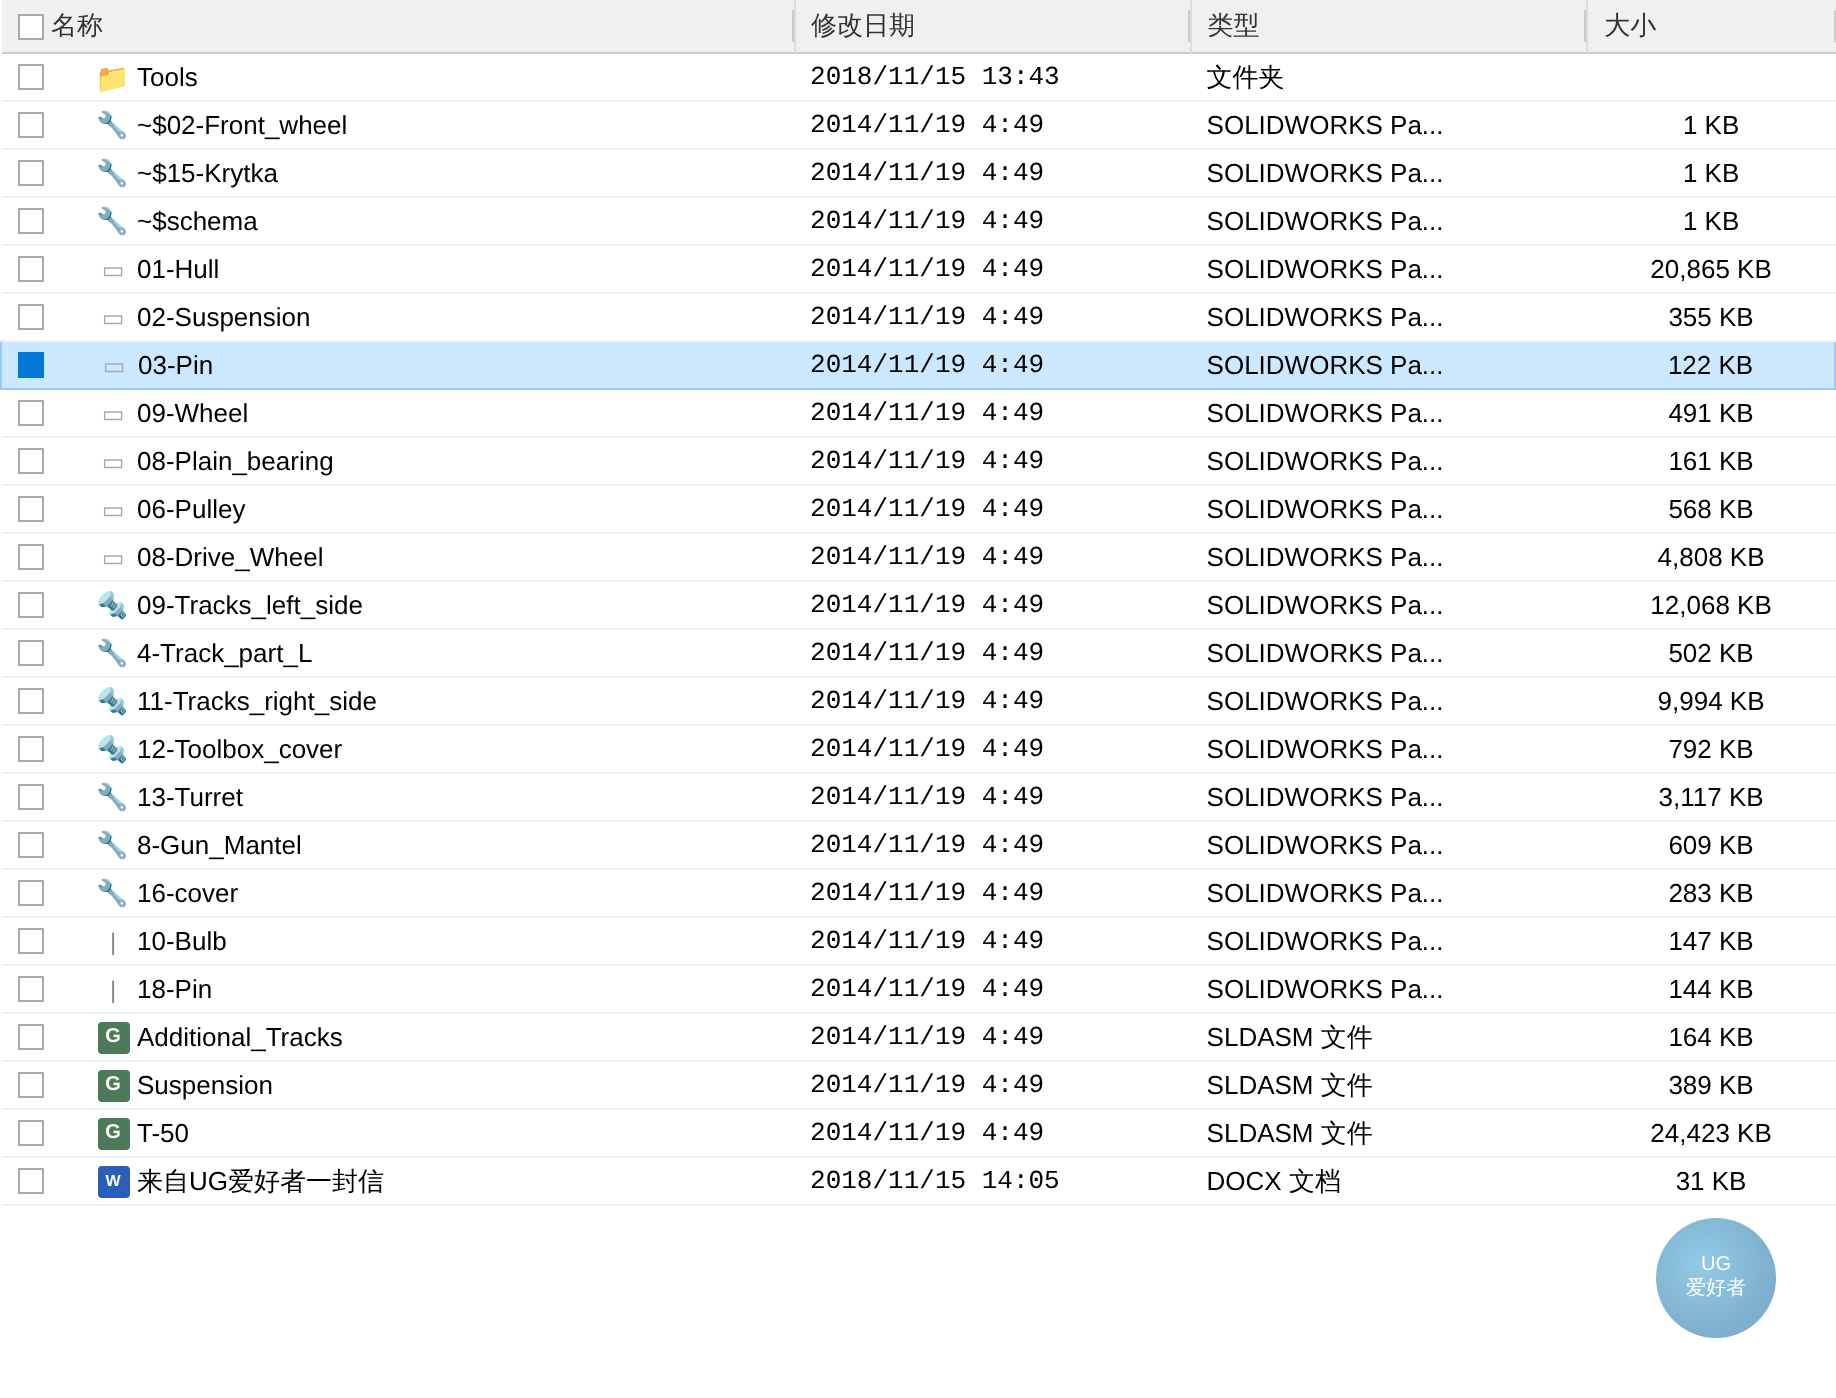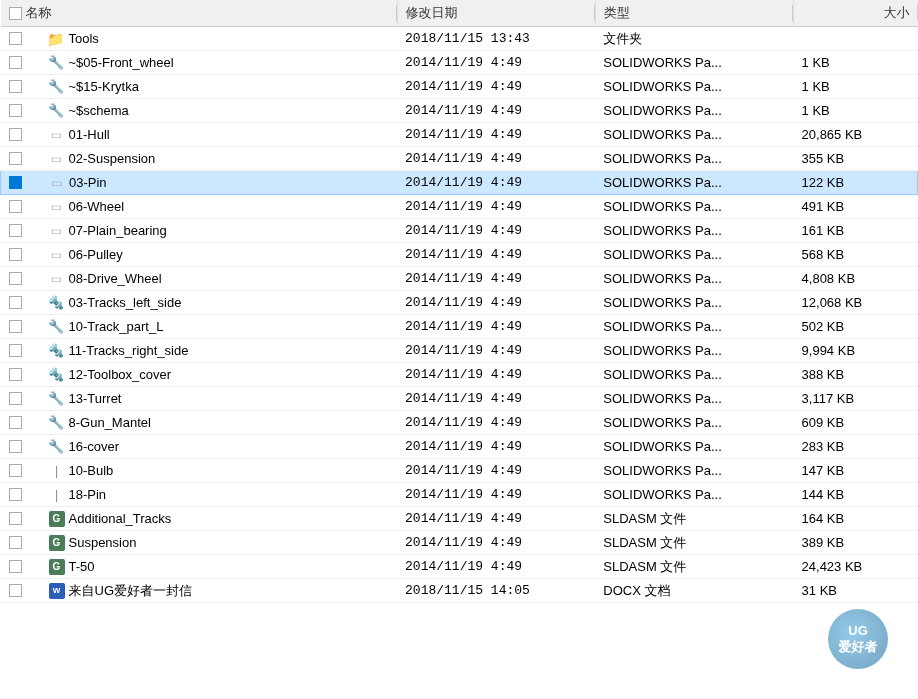--- a/index.html
+++ b/index.html
@@ -50,21 +50,21 @@
     .file-table td {
       padding: 2px 8px;
       white-space: nowrap;
       overflow: hidden;
       text-overflow: ellipsis;
     }
 
     .col-name { width: 320px; }
     .col-date { width: 160px; font-family: Liberation Mono, monospace; }
     .col-type { width: 160px; }
-    .col-size { width: 100px; text-align: left; padding-right: 16px; }
+    .col-size { width: 100px; text-align: center; padding-right: 16px; }
 
     .name-cell {
       display: flex;
       align-items: center;
       gap: 4px;
     }
 
     .checkbox-area {
       display: inline-flex;
       align-items: center;
@@ -130,22 +130,22 @@
 
     .watermark-circle {
       width: 60px;
       height: 60px;
       border-radius: 50%;
       background: radial-gradient(circle at 40% 40%, #4aa8d8, #1a6699);
       display: flex;
       align-items: center;
       justify-content: center;
       color: white;
-      font-size: 13px;
-      font-weight: bold;
+      font-size: 10px;
+      font-weight: normal;
       text-align: center;
       line-height: 1.2;
       padding: 4px;
     }
 
     .header-row th {
       position: relative;
     }
 
     .header-row th::after {
@@ -169,21 +169,21 @@
           <span class="cb"></span>
           <span>名称</span>
         </div>
       </th>
       <th class="col-date">
         <span>修改日期</span>
       </th>
       <th class="col-type">
         <span>类型</span>
       </th>
-      <th class="col-size" style="text-align:right;">
+      <th class="col-size" style="text-align:left;">
         <span>大小</span>
       </th>
     </tr>
   </thead>
   <tbody id="file-tbody">
   <tr>
         <td class="col-name">
           <div class="name-cell">
             <span class="checkbox-area">
               <span class="cb"></span>
@@ -196,21 +196,21 @@
         <td class="col-type">文件夹</td>
         <td class="col-size"></td>
       </tr>
       <tr>
         <td class="col-name">
           <div class="name-cell">
             <span class="checkbox-area">
               <span class="cb"></span>
             </span>
             <span class="file-icon" style="color:#c87830;font-size:13px;">🔧</span>
-            <span>~$05-Front_wheel</span>
+            <span>~$02-Front_wheel</span>
           </div>
         </td>
         <td class="col-date">2014/11/19 4:49</td>
         <td class="col-type">SOLIDWORKS Pa...</td>
         <td class="col-size">1 KB</td>
       </tr>
       <tr>
         <td class="col-name">
           <div class="name-cell">
             <span class="checkbox-area">
@@ -280,35 +280,35 @@
         <td class="col-type">SOLIDWORKS Pa...</td>
         <td class="col-size">122 KB</td>
       </tr>
       <tr>
         <td class="col-name">
           <div class="name-cell">
             <span class="checkbox-area">
               <span class="cb"></span>
             </span>
             <span class="file-icon" style="font-size:12px;color:#aaa;">▭</span>
-            <span>06-Wheel</span>
+            <span>09-Wheel</span>
           </div>
         </td>
         <td class="col-date">2014/11/19 4:49</td>
         <td class="col-type">SOLIDWORKS Pa...</td>
         <td class="col-size">491 KB</td>
       </tr>
       <tr>
         <td class="col-name">
           <div class="name-cell">
             <span class="checkbox-area">
               <span class="cb"></span>
             </span>
             <span class="file-icon" style="font-size:12px;color:#aaa;">▭</span>
-            <span>07-Plain_bearing</span>
+            <span>08-Plain_bearing</span>
           </div>
         </td>
         <td class="col-date">2014/11/19 4:49</td>
         <td class="col-type">SOLIDWORKS Pa...</td>
         <td class="col-size">161 KB</td>
       </tr>
       <tr>
         <td class="col-name">
           <div class="name-cell">
             <span class="checkbox-area">
@@ -336,35 +336,35 @@
         <td class="col-type">SOLIDWORKS Pa...</td>
         <td class="col-size">4,808 KB</td>
       </tr>
       <tr>
         <td class="col-name">
           <div class="name-cell">
             <span class="checkbox-area">
               <span class="cb"></span>
             </span>
             <span class="file-icon" style="font-size:13px;">🔩</span>
-            <span>03-Tracks_left_side</span>
+            <span>09-Tracks_left_side</span>
           </div>
         </td>
         <td class="col-date">2014/11/19 4:49</td>
         <td class="col-type">SOLIDWORKS Pa...</td>
         <td class="col-size">12,068 KB</td>
       </tr>
       <tr>
         <td class="col-name">
           <div class="name-cell">
             <span class="checkbox-area">
               <span class="cb"></span>
             </span>
             <span class="file-icon" style="font-size:13px;">🔧</span>
-            <span>10-Track_part_L</span>
+            <span>4-Track_part_L</span>
           </div>
         </td>
         <td class="col-date">2014/11/19 4:49</td>
         <td class="col-type">SOLIDWORKS Pa...</td>
         <td class="col-size">502 KB</td>
       </tr>
       <tr>
         <td class="col-name">
           <div class="name-cell">
             <span class="checkbox-area">
@@ -383,21 +383,21 @@
           <div class="name-cell">
             <span class="checkbox-area">
               <span class="cb"></span>
             </span>
             <span class="file-icon" style="font-size:13px;">🔩</span>
             <span>12-Toolbox_cover</span>
           </div>
         </td>
         <td class="col-date">2014/11/19 4:49</td>
         <td class="col-type">SOLIDWORKS Pa...</td>
-        <td class="col-size">388 KB</td>
+        <td class="col-size">792 KB</td>
       </tr>
       <tr>
         <td class="col-name">
           <div class="name-cell">
             <span class="checkbox-area">
               <span class="cb"></span>
             </span>
             <span class="file-icon" style="font-size:13px;">🔧</span>
             <span>13-Turret</span>
           </div>

